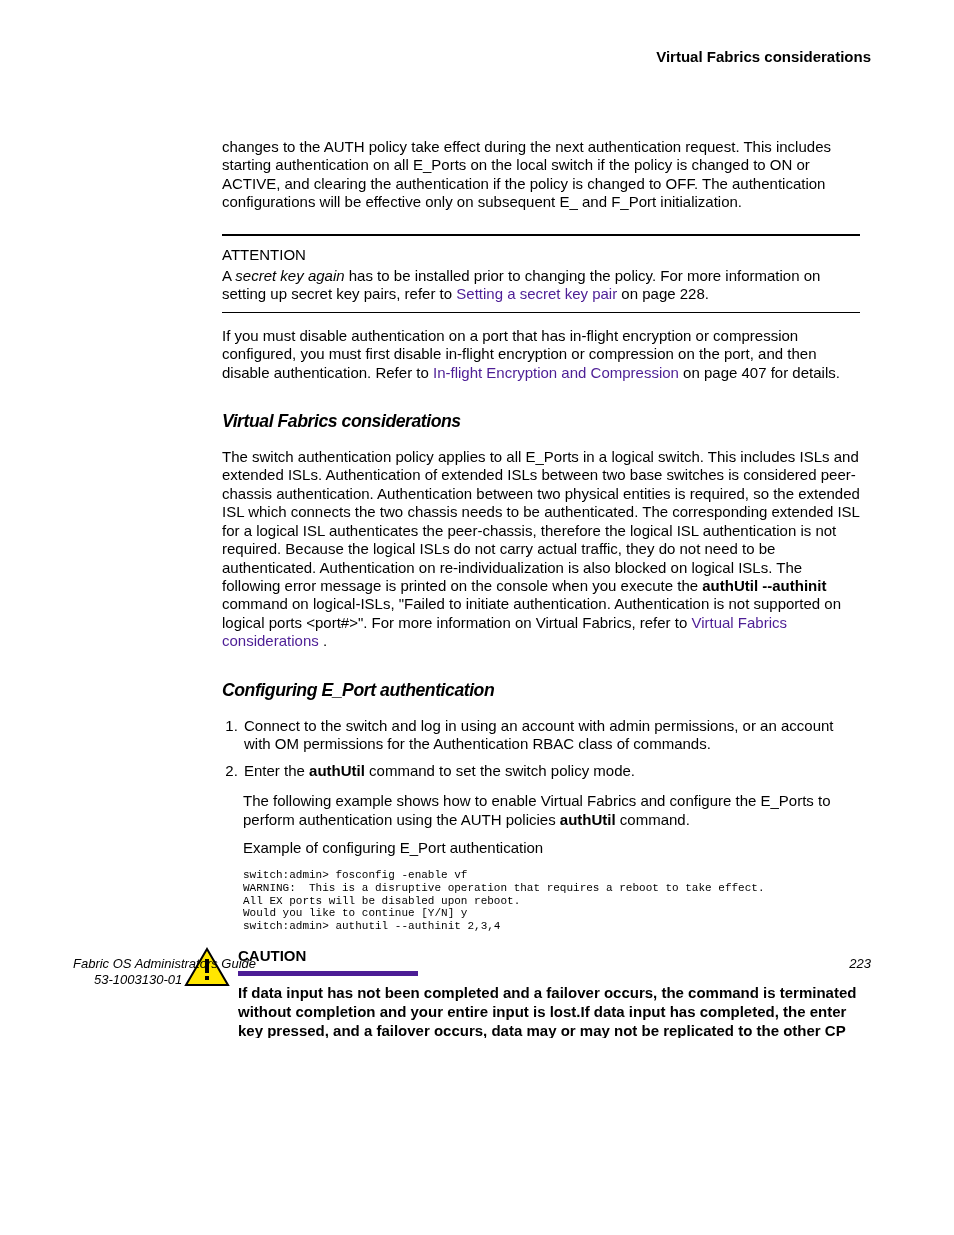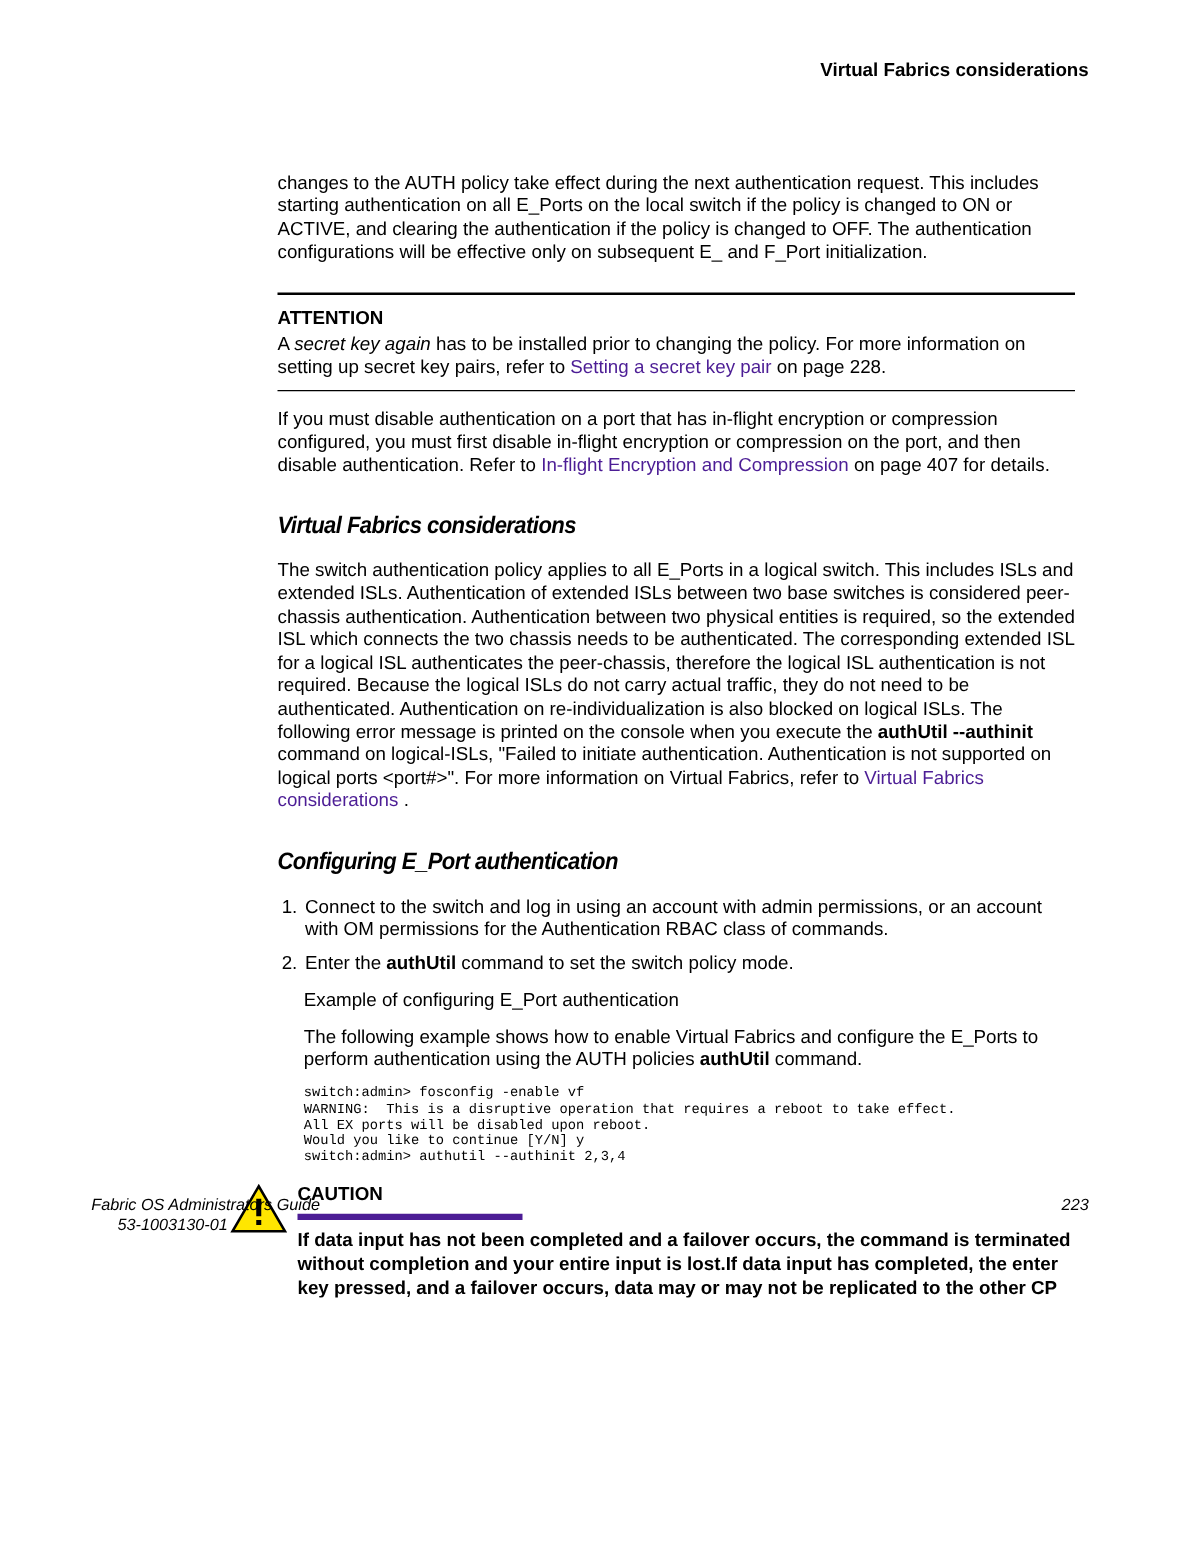--- a/index.html
+++ b/index.html
@@ -35,21 +35,21 @@
     line-height: 1.23;
     margin: 0 0 12px 0;
   }
   .attention-box {
     border-top: 2px solid #000;
     border-bottom: 1px solid #000;
     padding: 10px 0 8px 0;
     margin: 22px 0 14px 0;
   }
   .attention-title {
-    font-weight: bold;
+    font-weight: normal;
     font-size: 15px;
     margin-bottom: 4px;
   }
   .italic { font-style: italic; }
   .bold { font-weight: bold; }
   .link { color: #4c1d95; }
   h2 {
     font-family: Arial, Helvetica, sans-serif;
     font-style: italic;
     font-weight: bold;
@@ -150,25 +150,25 @@
 
     <h2>Configuring E_Port authentication</h2>
 
     <ol>
       <li>Connect to the switch and log in using an account with admin permissions, or an account with OM permissions for the Authentication RBAC class of commands.</li>
       <li>
         <span>Enter the </span><span class="bold">authUtil</span><span> command to set the switch policy mode.</span>
       </li>
     </ol>
 
-    <p class="sub-p">Example of configuring E_Port authentication</p>
-
     <p class="sub-p">
       <span>The following example shows how to enable Virtual Fabrics and configure the E_Ports to perform authentication using the AUTH policies </span><span class="bold">authUtil</span><span> command.</span>
     </p>
+
+    <p class="sub-p">Example of configuring E_Port authentication</p>
 
     <pre>switch:admin&gt; fosconfig -enable vf
 WARNING:  This is a disruptive operation that requires a reboot to take effect.
 All EX ports will be disabled upon reboot.
 Would you like to continue [Y/N] y
 switch:admin&gt; authutil --authinit 2,3,4</pre>
 
     <div class="caution-block">
       <div class="caution-icon">
         <svg width="46" height="40" viewBox="0 0 46 40">

